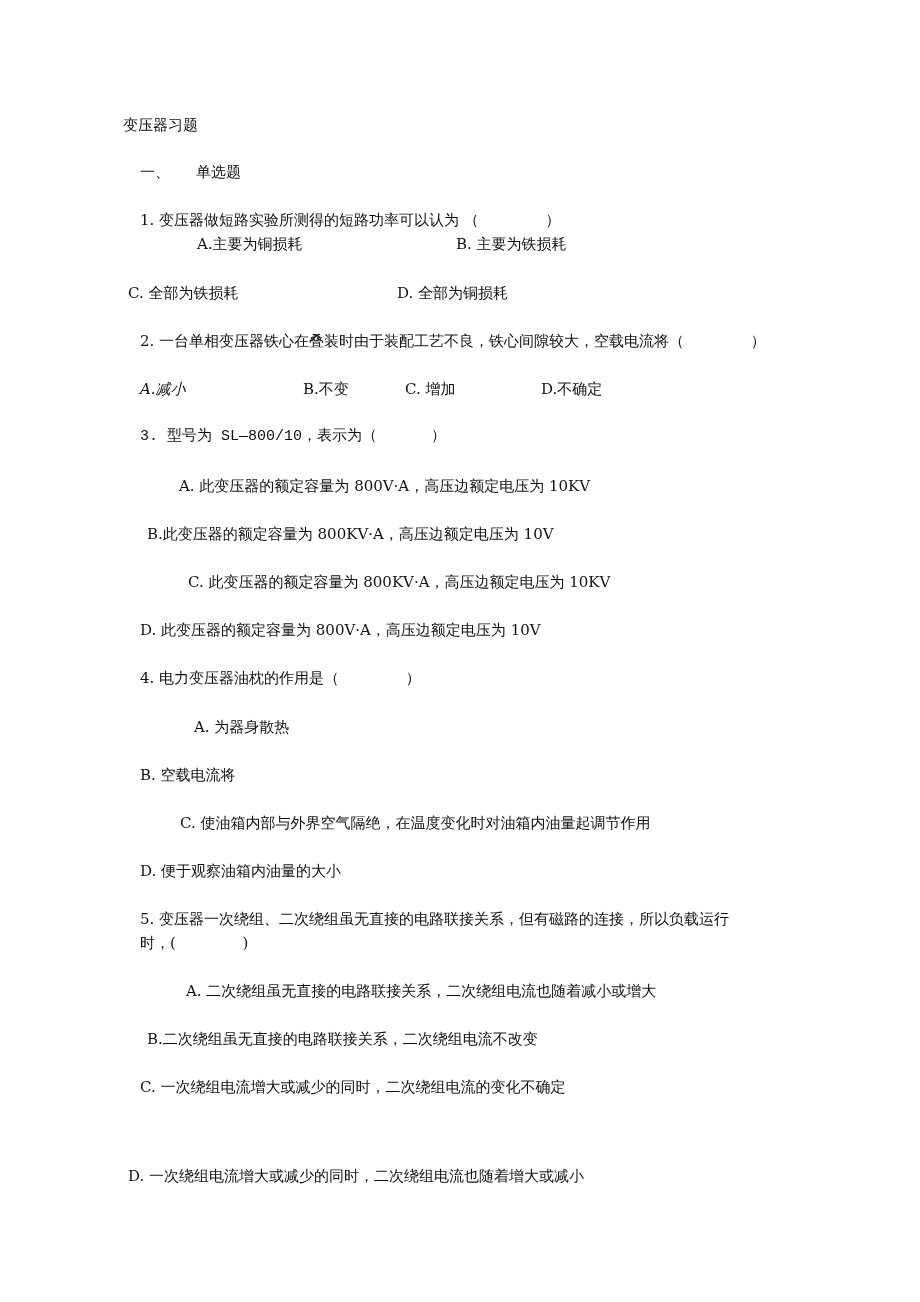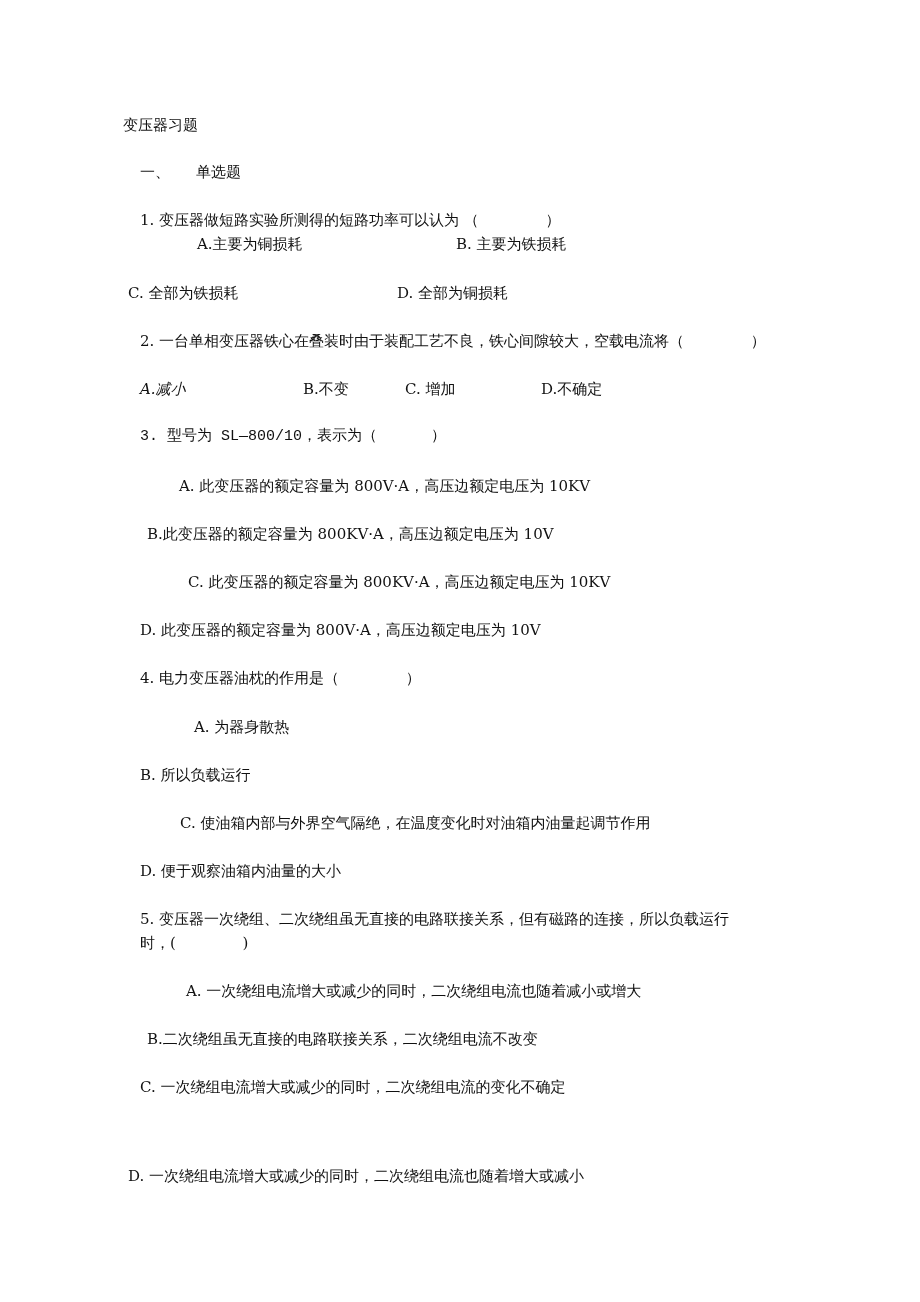--- a/index.html
+++ b/index.html
@@ -32,23 +32,23 @@
   <div class="ln" style="left:541px;top:380px;">D.不确定</div>
 
   <div class="ln" style="left:140px;top:428px;font-family:Liberation Mono, monospace;">3. 型号为 SL—800/10，表示为（      ）</div>
   <div class="ln" style="left:179px;top:477px;">A. 此变压器的额定容量为 800V·A，高压边额定电压为 10KV</div>
   <div class="ln" style="left:147px;top:525px;">B.此变压器的额定容量为 800KV·A，高压边额定电压为 10V</div>
   <div class="ln" style="left:140px;top:573px;margin-left:48px;">C. 此变压器的额定容量为 800KV·A，高压边额定电压为 10KV</div>
   <div class="ln" style="left:140px;top:621px;">D. 此变压器的额定容量为 800V·A，高压边额定电压为 10V</div>
 
   <div class="ln" style="left:140px;top:669px;">4. 电力变压器油枕的作用是（              ）</div>
   <div class="ln" style="left:194px;top:718px;">A. 为器身散热</div>
-  <div class="ln" style="left:140px;top:766px;">B. 所以负载运行</div>
+  <div class="ln" style="left:140px;top:766px;">B. 空载电流将</div>
   <div class="ln" style="left:140px;top:814px;margin-left:40px;">C. 使油箱内部与外界空气隔绝，在温度变化时对油箱内油量起调节作用</div>
   <div class="ln" style="left:140px;top:862px;">D. 便于观察油箱内油量的大小</div>
 
   <div class="ln" style="left:140px;top:910px;">5. 变压器一次绕组、二次绕组虽无直接的电路联接关系，但有磁路的连接，所以负载运行</div>
   <div class="ln" style="left:140px;top:934px;">时，(              )</div>
-  <div class="ln" style="left:186px;top:982px;">A. 一次绕组电流增大或减少的同时，二次绕组电流也随着减小或增大</div>
+  <div class="ln" style="left:186px;top:982px;">A. 二次绕组虽无直接的电路联接关系，二次绕组电流也随着减小或增大</div>
   <div class="ln" style="left:147px;top:1030px;">B.二次绕组虽无直接的电路联接关系，二次绕组电流不改变</div>
   <div class="ln" style="left:140px;top:1078px;">C. 一次绕组电流增大或减少的同时，二次绕组电流的变化不确定</div>
   <div class="ln" style="left:128px;top:1127px;margin-top:40px;">D. 一次绕组电流增大或减少的同时，二次绕组电流也随着增大或减小</div>
 </div>
 
 </body></html>

